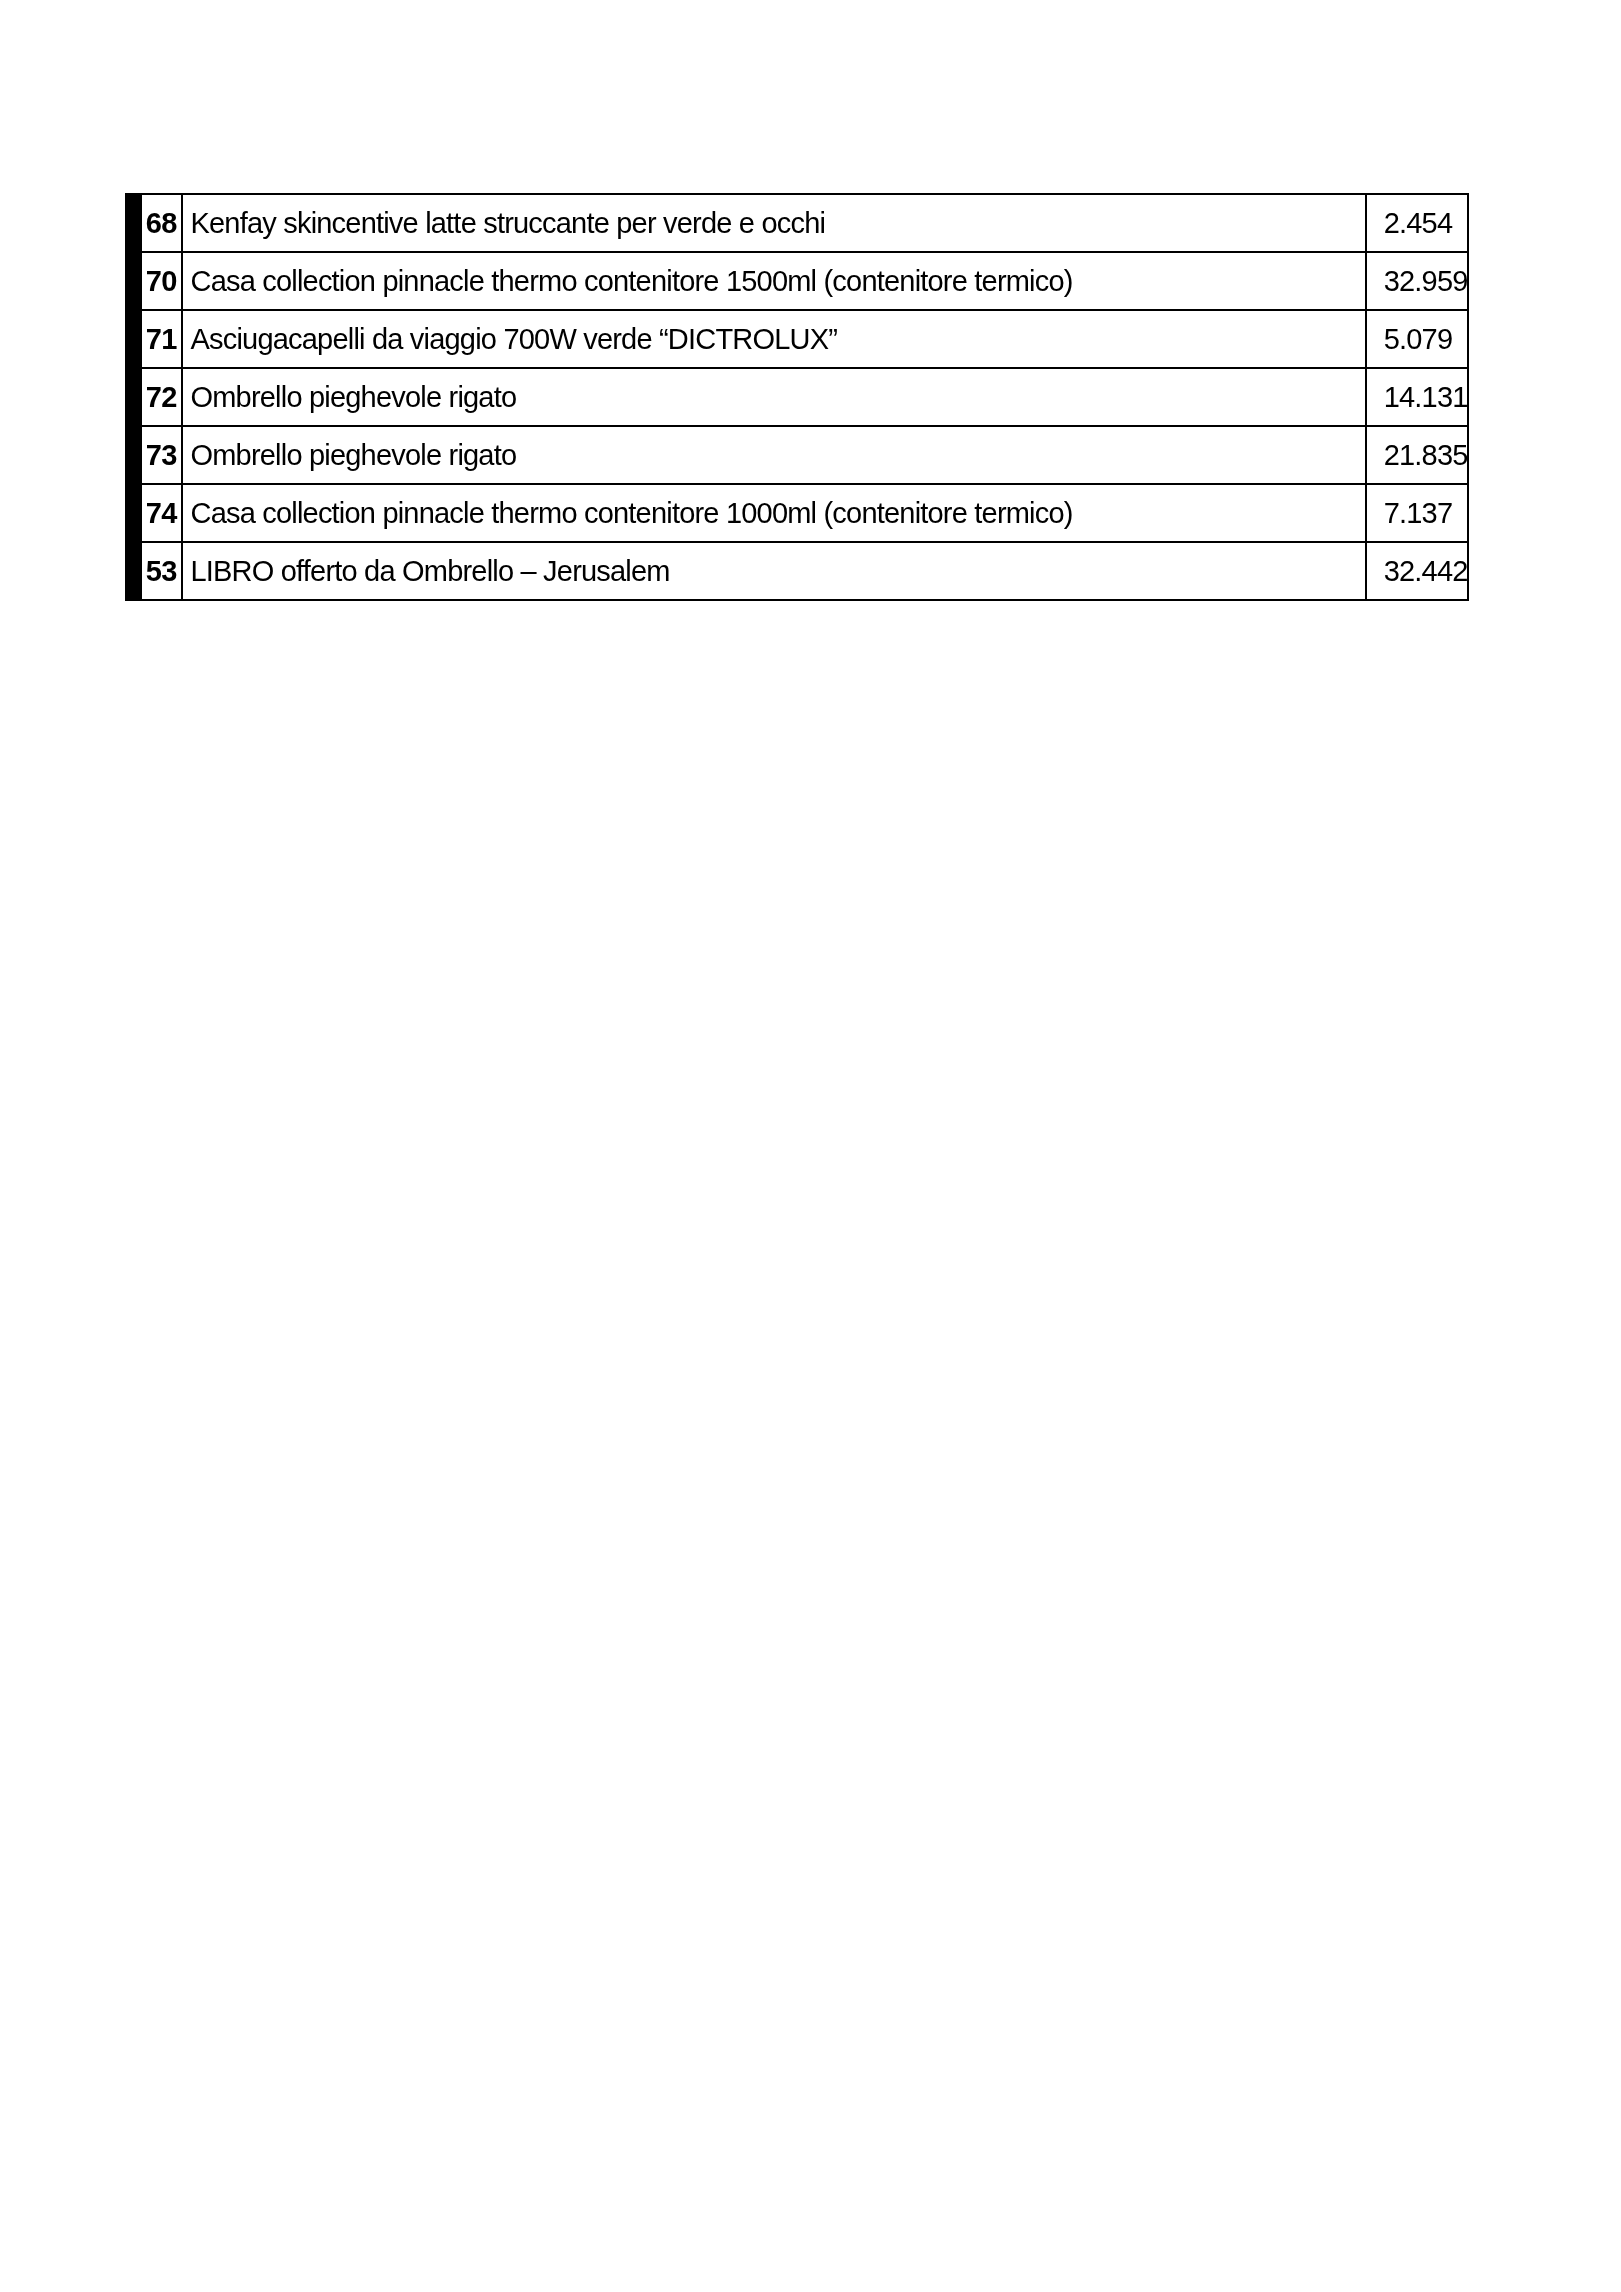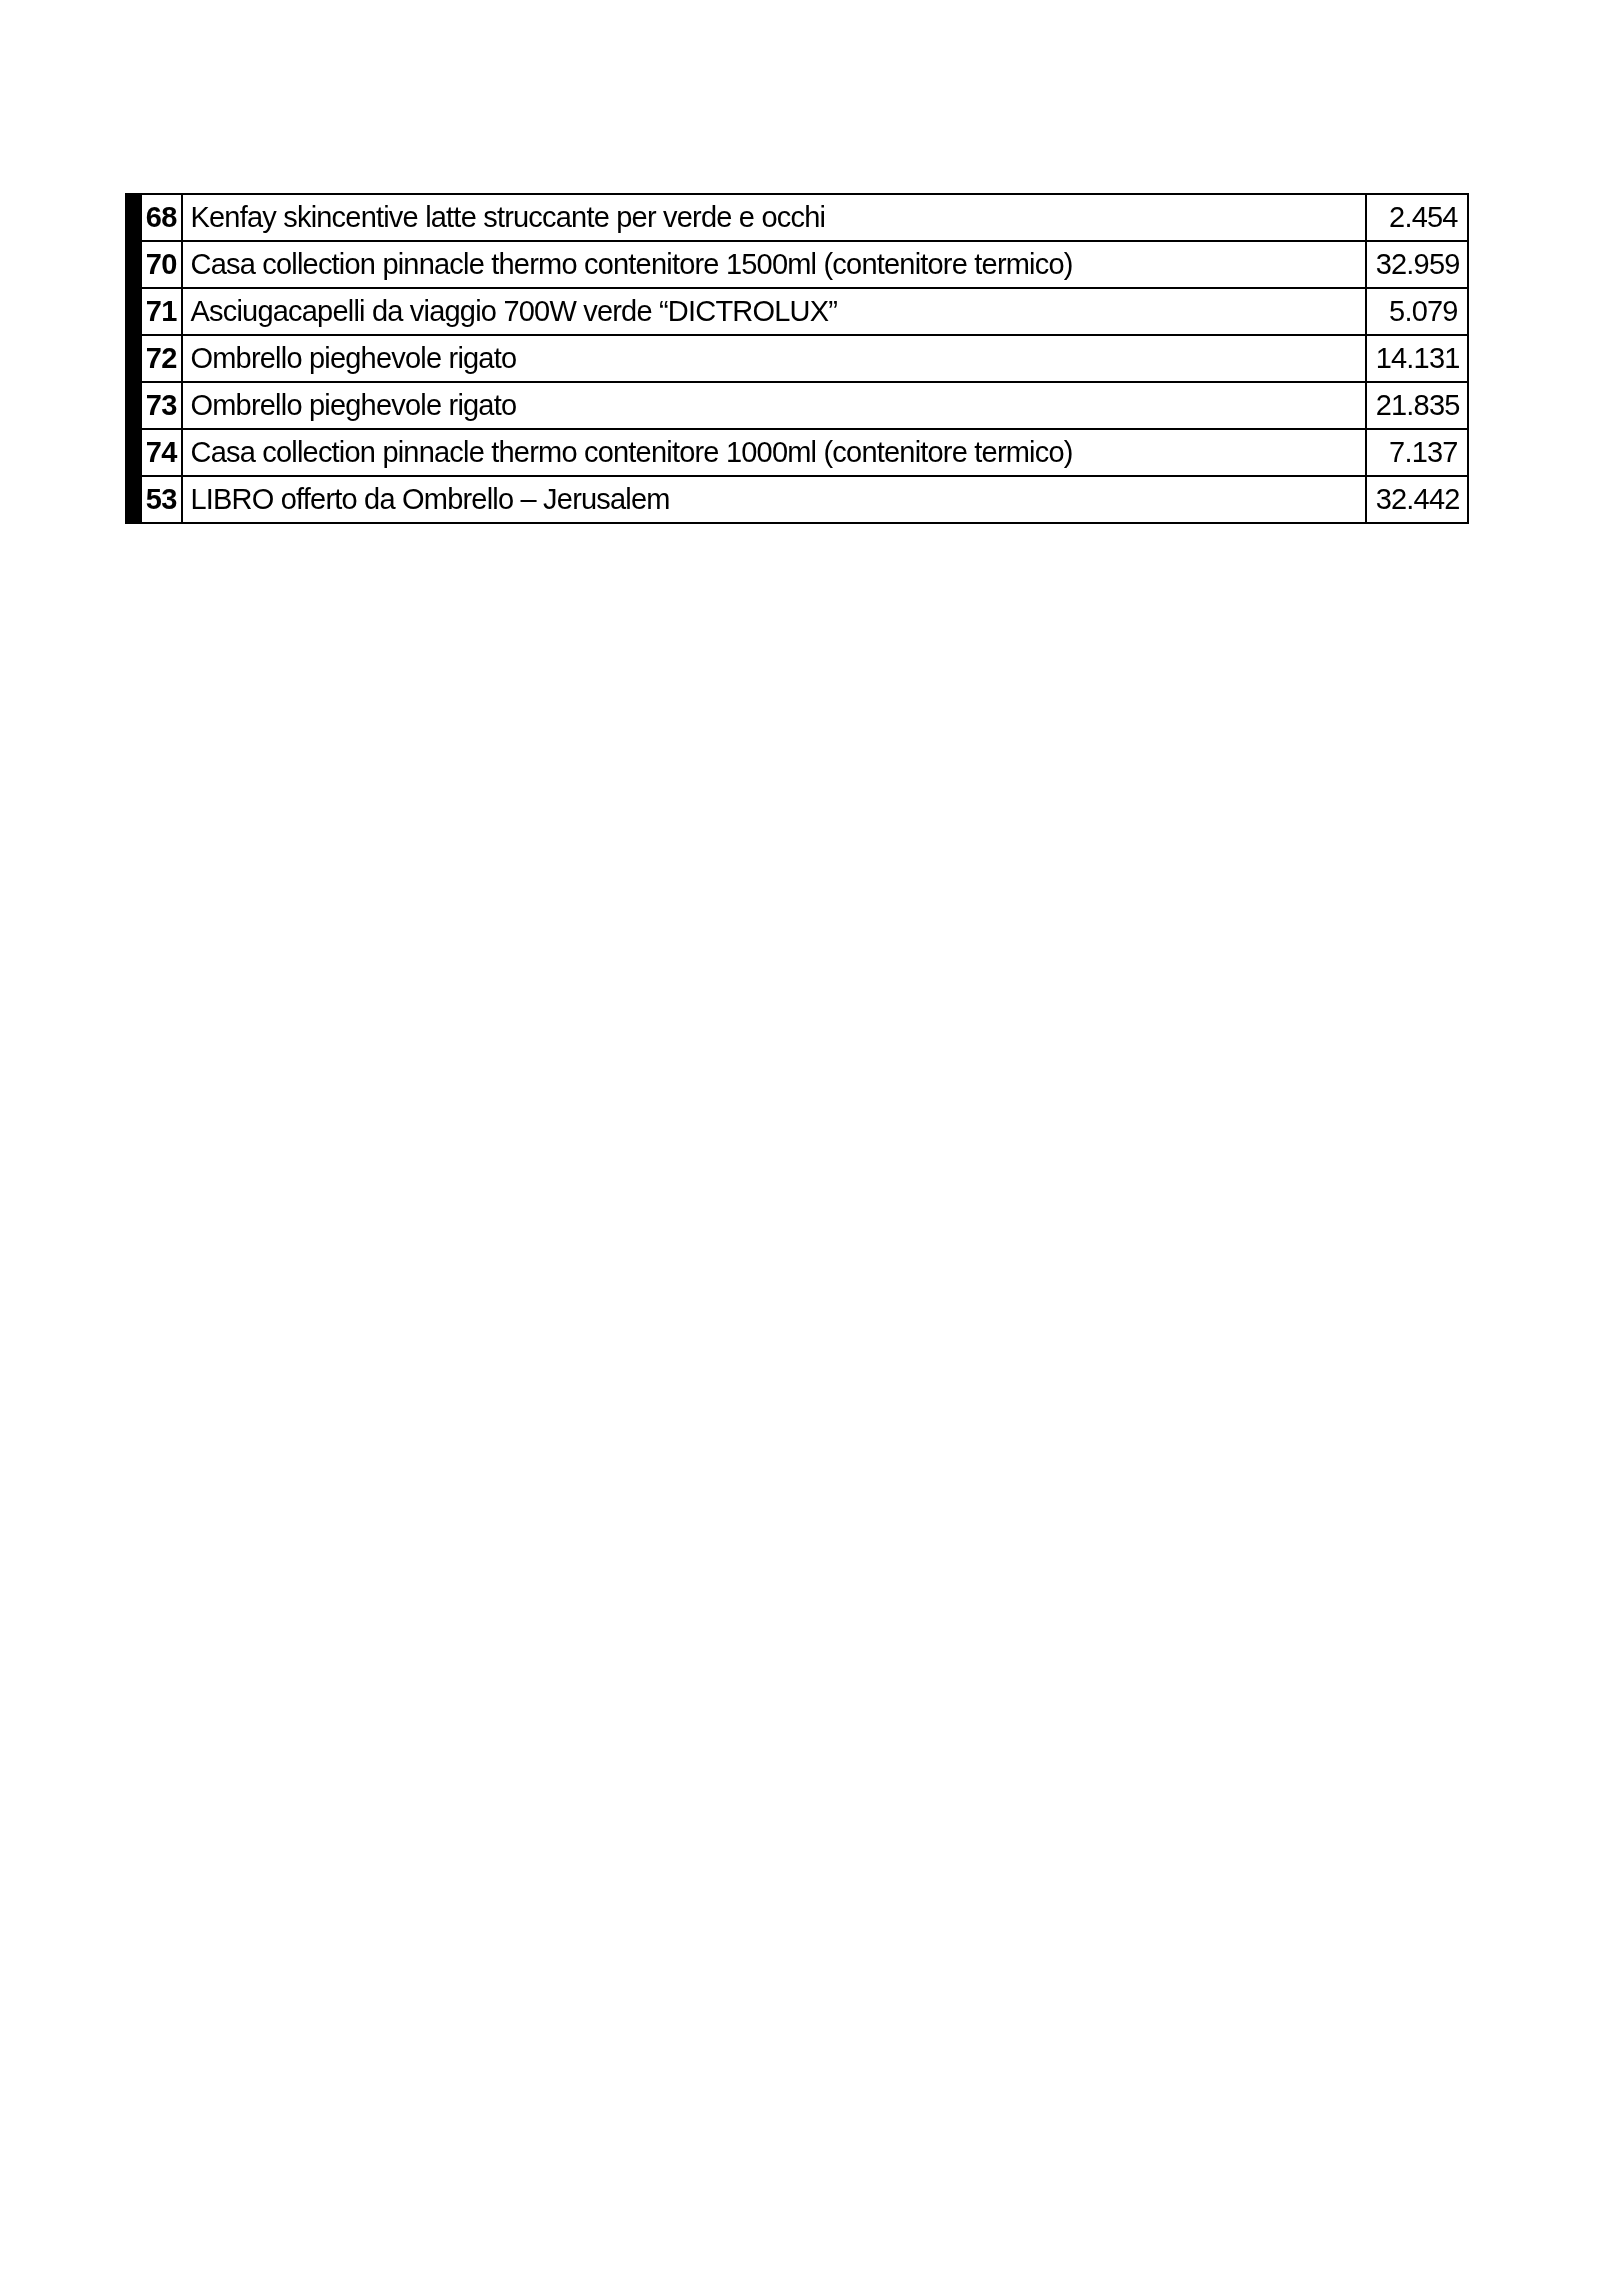--- a/index.html
+++ b/index.html
@@ -21,21 +21,21 @@
     width: 1342px;
     border-collapse: collapse;
     table-layout: fixed;
     font-size: 29px;
     letter-spacing: -0.8px;
     color: #000000;
   }
 
   table.inventory td {
     border: 2.9px solid #000000;
-    height: 47px;
+    height: 58px;
     vertical-align: middle;
     white-space: nowrap;
     overflow: hidden;
     margin-left: 44px;
   }
 
   td.marker {
     background: #000000;
     border-color: #000000;
   }
@@ -45,22 +45,22 @@
     text-align: center;
     padding: 0 2px;
   }
 
   td.desc {
     text-align: left;
     padding: 0 7.8px;
   }
 
   td.val {
-    text-align: right;
-    padding: 0 9px;
+    text-align: left;
+    padding: 0 17px;
   }
 </style>
 </head>
 <body>
 
 <div class="page">
   <table class="inventory">
     <colgroup>
       <col style="width:14.7px">
       <col style="width:41px">

